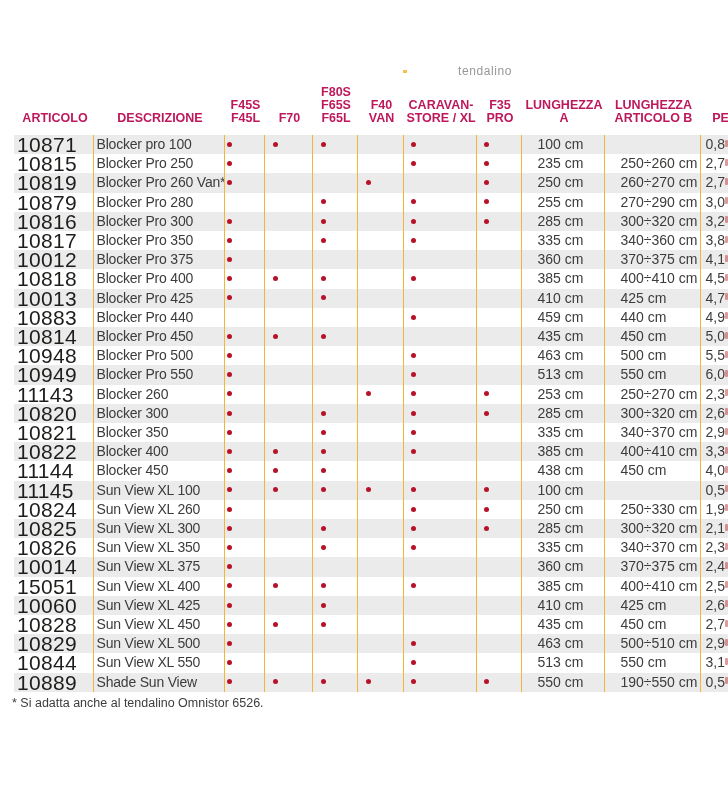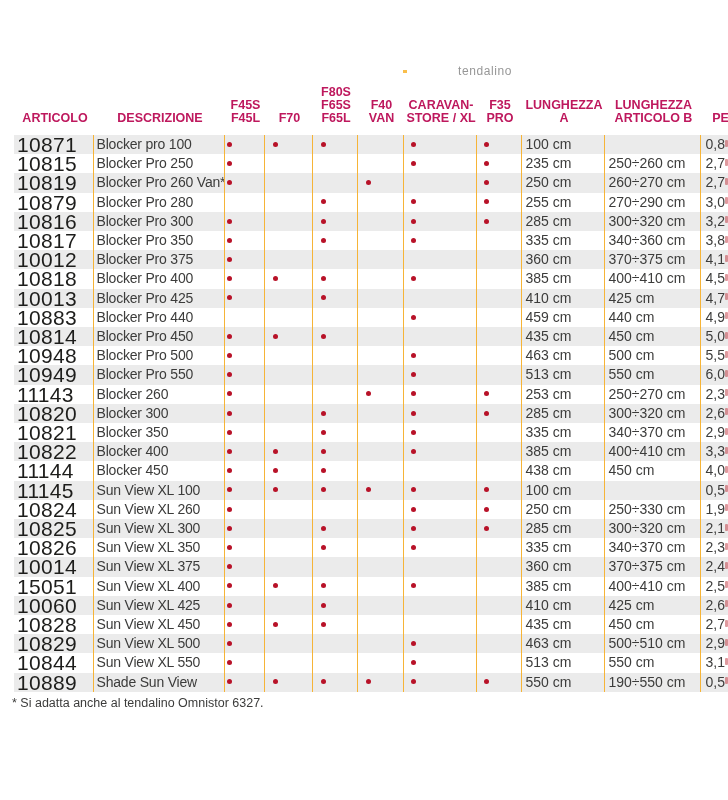--- a/index.html
+++ b/index.html
@@ -38,21 +38,21 @@
 
   .col-articolo{width:76px;} .col-descrizione{width:128px;}
   .col-f45{width:37px;} .col-f70{width:45px;margin-left:11px;} .col-f80{width:42px;}
   .col-f40{width:43px;} .col-cs{width:70px;} .col-f35{width:42px;}
   .col-lung_a{width:80px;} .col-lung_b{width:93px;} .col-peso{width:53px;}
 
   tbody td.col-articolo{
     font-weight:normal;color:#1D1D1B;font-size:21px;padding-left:3px;letter-spacing:.3px;
   }
   tbody td.col-descrizione{padding-left:3px;letter-spacing:-0.2px;margin-top:8px;}
-  tbody td.col-lung_a,tbody td.col-lung_b{padding-left:4px;}
+  tbody td.col-lung_a,tbody td.col-lung_b{padding-left:16px;}
   tbody td.col-peso{padding-left:5px;}
 
   tbody td.col-f45{padding-left:2px;}
   tbody td.col-f70{padding-left:8px;}
   tbody td.col-f80{padding-left:8px;}
   tbody td.col-f40{padding-left:8px;}
   tbody td.col-cs{padding-left:7px;}
   tbody td.col-f35{padding-left:7px;}
 
   .dot{
@@ -531,13 +531,13 @@
     <div class="edge-mark" style="top: 542.7px;"></div>
     <div class="edge-mark" style="top: 561.9px;"></div>
     <div class="edge-mark" style="top: 581.1px;"></div>
     <div class="edge-mark" style="top: 600.3px;"></div>
     <div class="edge-mark" style="top: 619.5px;"></div>
     <div class="edge-mark" style="top: 638.7px;"></div>
     <div class="edge-mark" style="top: 657.9px;"></div>
     <div class="edge-mark" style="top: 677.1px;"></div>
   </div>
 
-<div class="footnote">* Si adatta anche al tendalino Omnistor 6327.</div>
+<div class="footnote">* Si adatta anche al tendalino Omnistor 6526.</div>
 
 </body></html>

